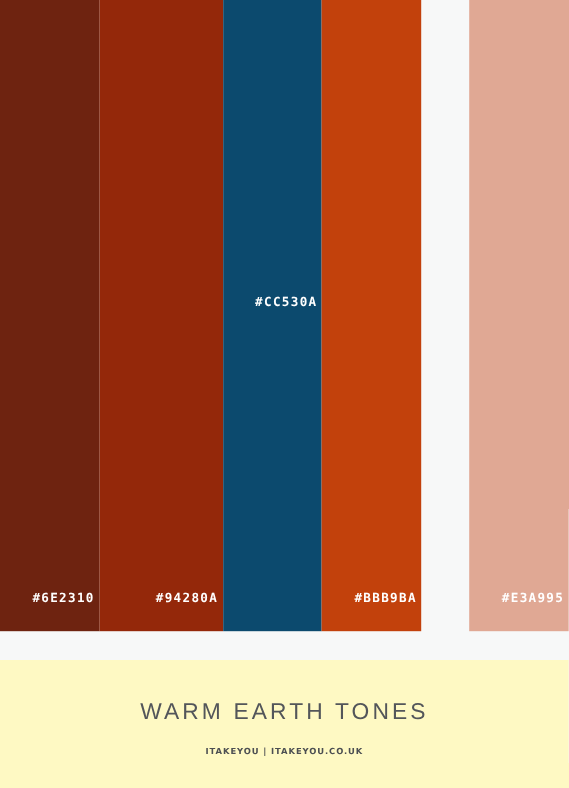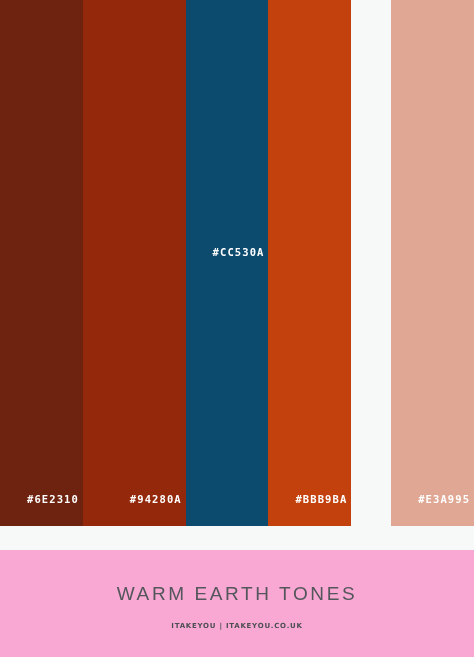--- a/index.html
+++ b/index.html
@@ -116,18 +116,18 @@
     <div class="swatch" style="background-color: #c2410c;">
       <span class="swatch-label" style="color: rgb(255, 255, 255);">#BBB9BA</span>
     </div>
 
     <div class="swatch" style="background-color: rgb(224, 168, 148); margin-left: 40px;">
       <span class="swatch-label" style="color: rgb(255, 255, 255);">#E3A995</span>
     </div>
 
   </div>
 
-  <div id="footer" style="background: #f9a8d4; margin-top: 24px;">
+  <div id="footer" style="background: #fef9c3; margin-top: 24px;">
     <div id="palette-title" style="color: rgb(83, 86, 90);">WARM EARTH TONES</div>
     <div id="credit-line">ITAKEYOU | ITAKEYOU.CO.UK</div>
   </div>
 
 </div>
 
 </body></html>

